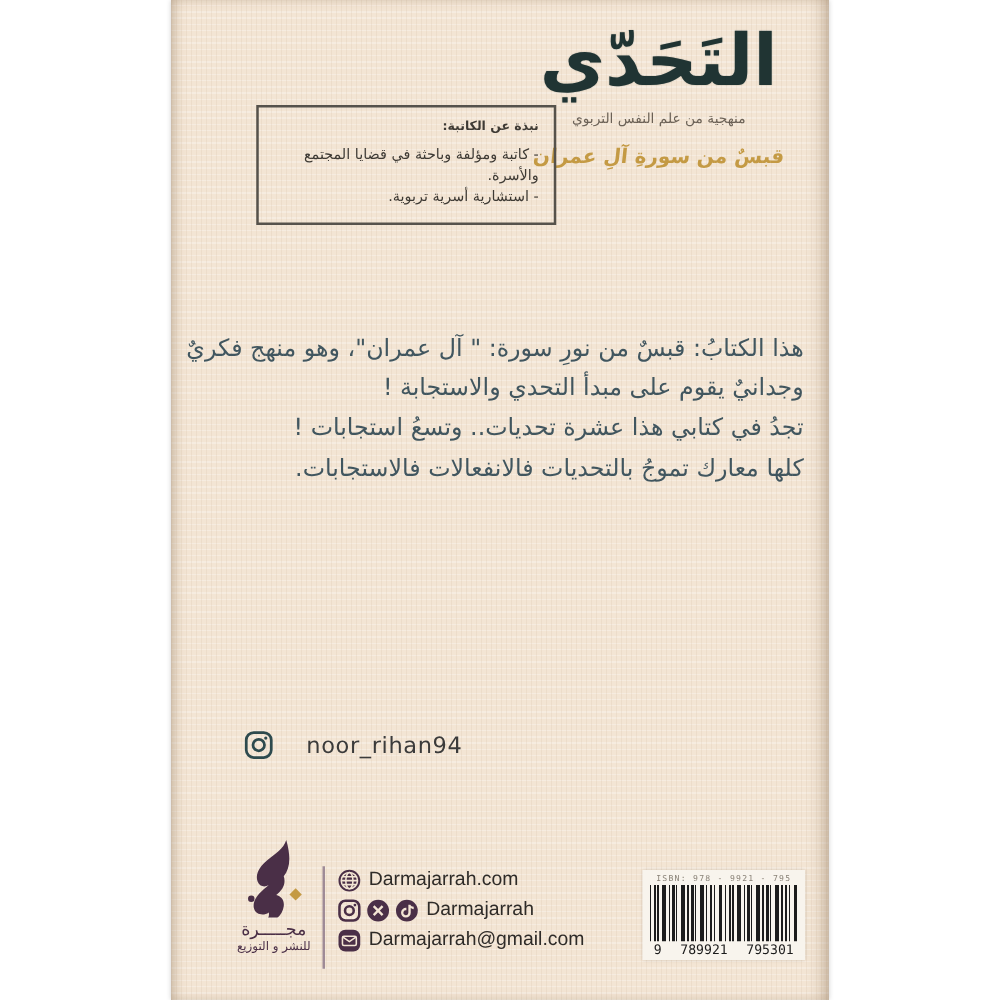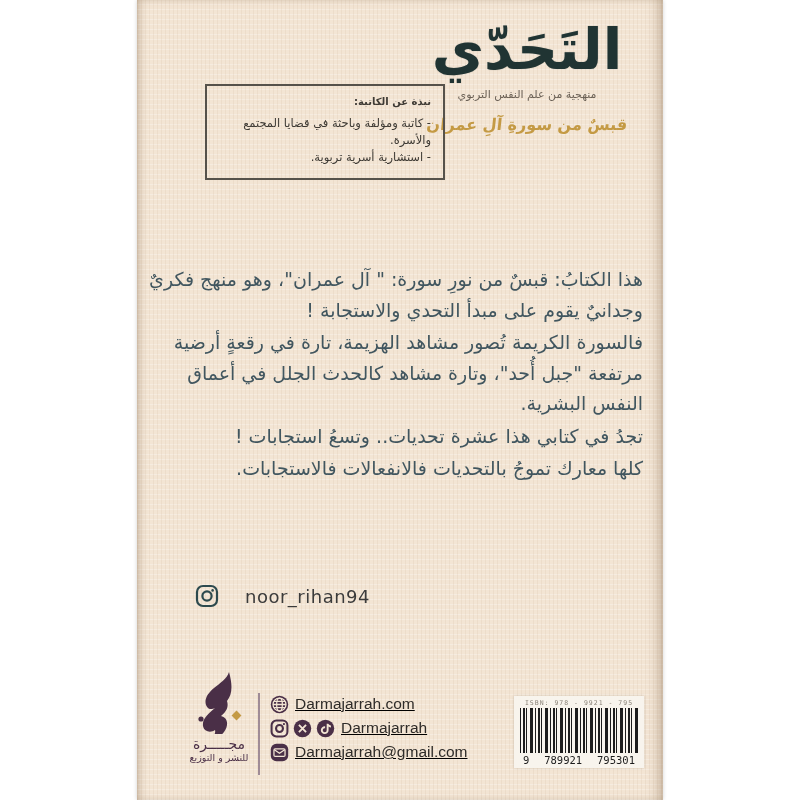--- a/index.html
+++ b/index.html
@@ -32,21 +32,21 @@
   .blurb p{margin:0 0 2px;}
   
   .insta-row{position:absolute;left:58px;top:584px;display:flex;align-items:center;gap:26px;direction:ltr;}
   .insta-row .txt{font-size:18px;color:#3b3b3b;letter-spacing:.5px;}
   
   .logo-block{position:absolute;left:34px;top:672px;width:96px;text-align:center;color:#4a2f47;}
   .logo-name{font-size:14px;font-weight:normal;line-height:16px;margin-top:2px;}
   .logo-tag{font-size:9.5px;line-height:12px;}
   .divider{position:absolute;left:121px;top:693px;width:2px;height:82px;background:#8a7486;opacity:.8;}
   .contacts{position:absolute;left:133px;top:692px;direction:ltr;}
-  .c-row{display:flex;align-items:center;gap:6px;height:24px;text-decoration:underline;}
+  .c-row{display:flex;align-items:center;gap:6px;height:24px;}
   .c-row .txt{font-size:15.5px;color:#2e2b28;font-family:"Liberation Sans",sans-serif;}
   .iconset{display:flex;align-items:center;gap:4px;}
   
   .barcode{position:absolute;left:377px;top:696px;width:130px;height:72px;background:#f8f4ed;
     box-shadow:0 0 3px rgba(0,0,0,.12);display:flex;flex-direction:column;padding:3px 6px 2px;box-sizing:border-box;justify-content:flex-end;}
   .bc-isbn{font-size:6.5px;color:#8a8378;text-align:center;font-family:"DejaVu Sans Mono",monospace;
     letter-spacing:1px;white-space:nowrap;overflow:hidden;}
   .bc-bars{flex:1;margin-top:1px;
     background:repeating-linear-gradient(90deg,
       #1c1c1c 0 1px, transparent 1px 3px,
@@ -70,21 +70,20 @@
     </div>
 
     <div class="about-box">
       <h4>نبذة عن الكاتبة:</h4>
       <div>- كاتبة ومؤلفة وباحثة في قضايا المجتمع والأسرة.</div>
       <div>- استشارية أسرية تربوية.</div>
     </div>
 
     <div class="blurb">
       <p>هذا الكتابُ: قبسٌ من نورِ سورة: " آل عمران"، وهو منهج فكريٌ وجدانيٌ يقوم على مبدأ التحدي والاستجابة !</p>
-      <p>فالسورة الكريمة تُصور مشاهد الهزيمة، تارة في رقعةٍ أرضية مرتفعة "جبل أُحد"، وتارة مشاهد كالحدث الجلل في أعماق النفس البشرية.</p>
       <p>تجدُ في كتابي هذا عشرة تحديات.. وتسعُ استجابات !</p>
       <p>كلها معارك تموجُ بالتحديات فالانفعالات فالاستجابات.</p>
     </div>
 
     <div class="insta-row">
       <span>
         <svg width="24" height="24" viewBox="0 0 24 24" fill="none" stroke="#2d4a4e" stroke-width="2.2">
           <rect x="2" y="2" width="20" height="20" rx="6"></rect>
           <circle cx="12" cy="12" r="4.6"></circle>
           <circle cx="17.6" cy="6.4" r="1.3" fill="#2d4a4e" stroke="none"></circle>

